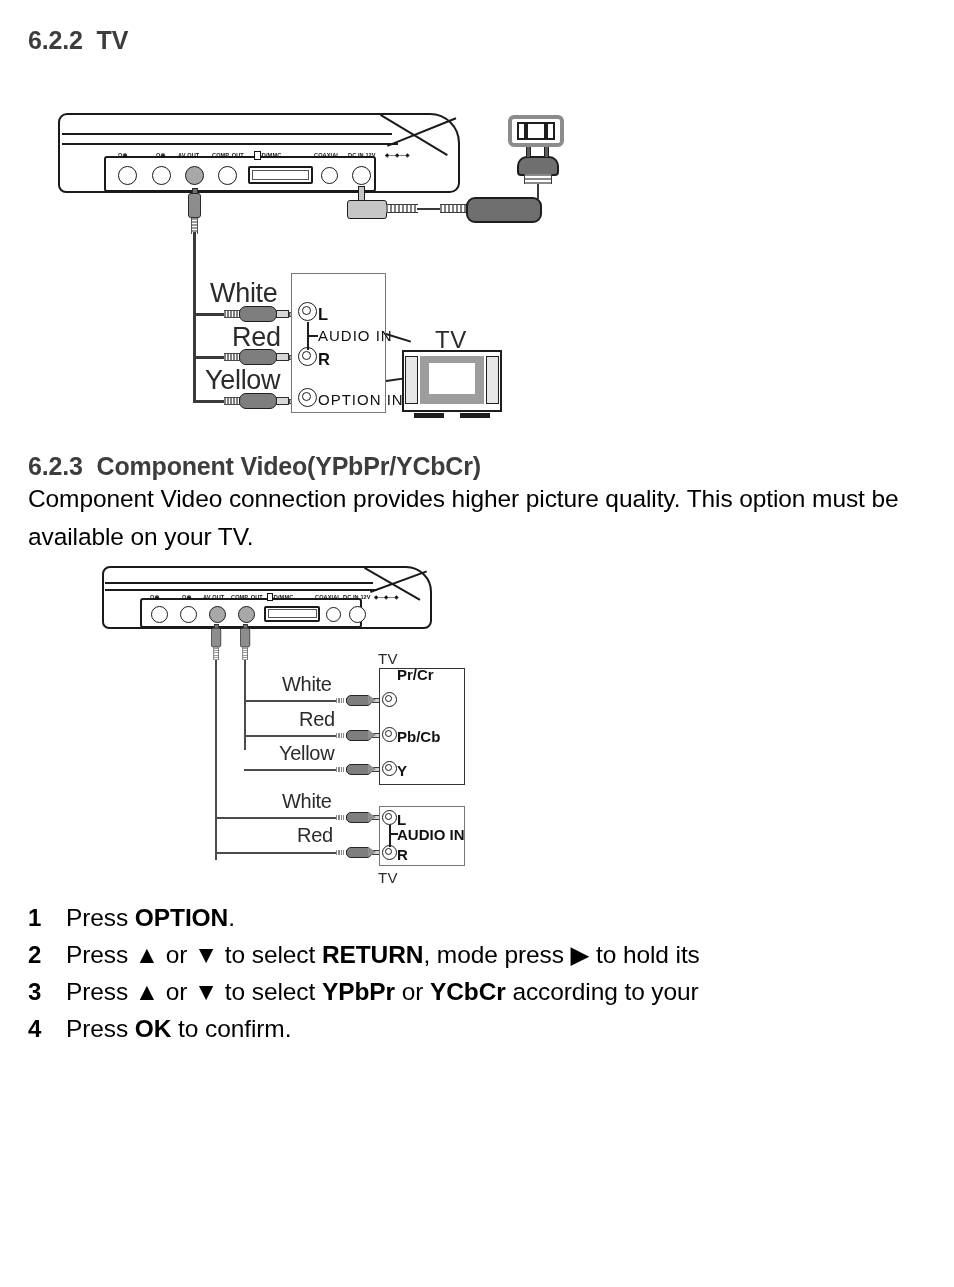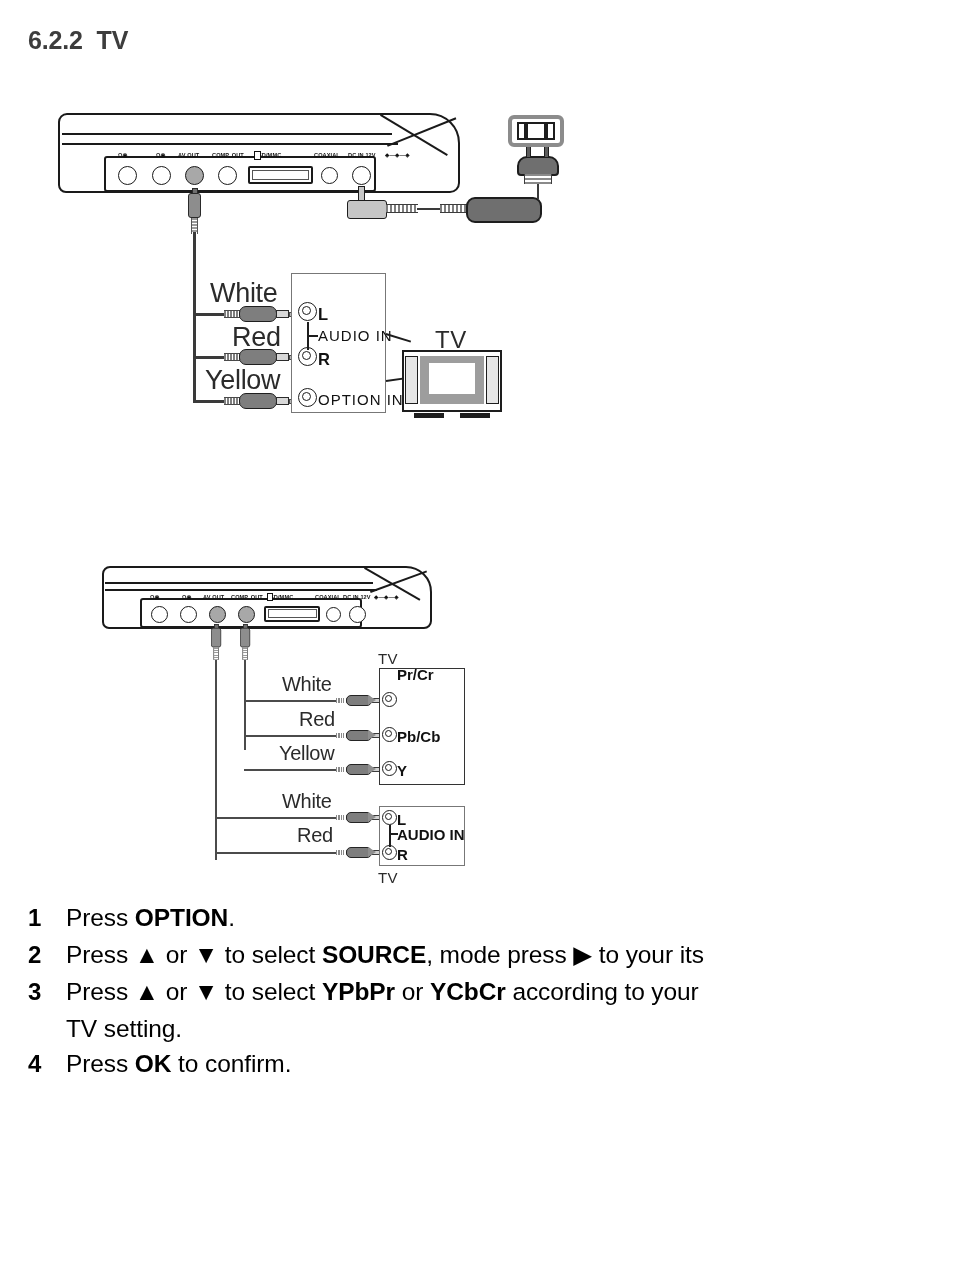--- a/index.html
+++ b/index.html
@@ -480,21 +480,25 @@
     <div class="plug-rings" style="left:524px;top:174px;width:28px;height:10px;"></div>
     <div class="prong" style="left:526px;top:140px;height:18px;"></div>
     <div class="prong" style="left:544px;top:140px;height:18px;"></div>
 
     <div class="socket-outer" style="left:508px;top:115px;width:56px;height:32px;"></div>
     <div class="socket-inner" style="left:517px;top:122px;width:38px;height:18px;"></div>
     <div class="socket-bar" style="left:524px;top:124px;height:14px;"></div>
     <div class="socket-bar" style="left:544px;top:124px;height:14px;"></div>
   </div>
 
-
+  <div class="sec-heading" style="left:28px; top:452px;">
+    <span class="num">6.2.3</span><span>Component Video(YPbPr/YCbCr)</span>
+  </div>
+
+  <div class="body-text" style="left:28px; top:480px; width:878px;">Component Video connection provides higher picture quality. This option must be available on your TV.</div>
 
   <div class="diagram" style="left:0px; top:0px; width:954px; height:900px;">
 
     <div class="dev-outline" style="left:102px; top:566px; width:330px; height:63px; border-radius:8px 26px 8px 7px;"></div>
     <div style="position:absolute;left:105px;top:582px;width:268px;height:1.8px;background:#1a1a1a;"></div>
     <div style="position:absolute;left:105px;top:589px;width:272px;height:1.8px;background:#1a1a1a;"></div>
     <div style="position:absolute;left:365px;top:567px;width:64px;height:1.8px;background:#1a1a1a;transform:rotate(30deg);transform-origin:left top;"></div>
     <div style="position:absolute;left:370px;top:591px;width:60px;height:1.8px;background:#1a1a1a;transform:rotate(-20deg);transform-origin:left top;"></div>
 
     <div class="dev-panel" style="left:140px; top:598px; width:222px; height:30px;"></div>
@@ -602,31 +606,30 @@
     <div class="step">
       <div class="step-num">1</div>
       <div class="step-body">
         <span>Press </span><b class="k">OPTION</b><span>.</span>
       </div>
     </div>
 
     <div class="step">
       <div class="step-num">2</div>
       <div class="step-body">
-        <span>Press </span><span>▲</span><span> or </span><span>▼</span><span> to select </span><b class="k">SOURCE</b><span>, mode press </span><span>▶</span><span> to your its</span>
+        <span>Press </span><span>▲</span><span> or </span><span>▼</span><span> to select </span><b class="k">RETURN</b><span>, mode press </span><span>▶</span><span> to hold its</span>
       </div>
     </div>
 
     <div class="step">
       <div class="step-num">3</div>
       <div class="step-body">
         <span>Press </span><span>▲</span><span> or </span><span>▼</span><span>  to select </span><b class="k">YPbPr</b><span> or </span><b class="k">YCbCr</b><span> according to your</span>
       </div>
     </div>
-    <div class="step-extra">TV setting.</div>
 
     <div class="step">
       <div class="step-num">4</div>
       <div class="step-body">
         <span>Press </span><b class="k">OK</b><span> to confirm.</span>
       </div>
     </div>
 
   </div>
 

